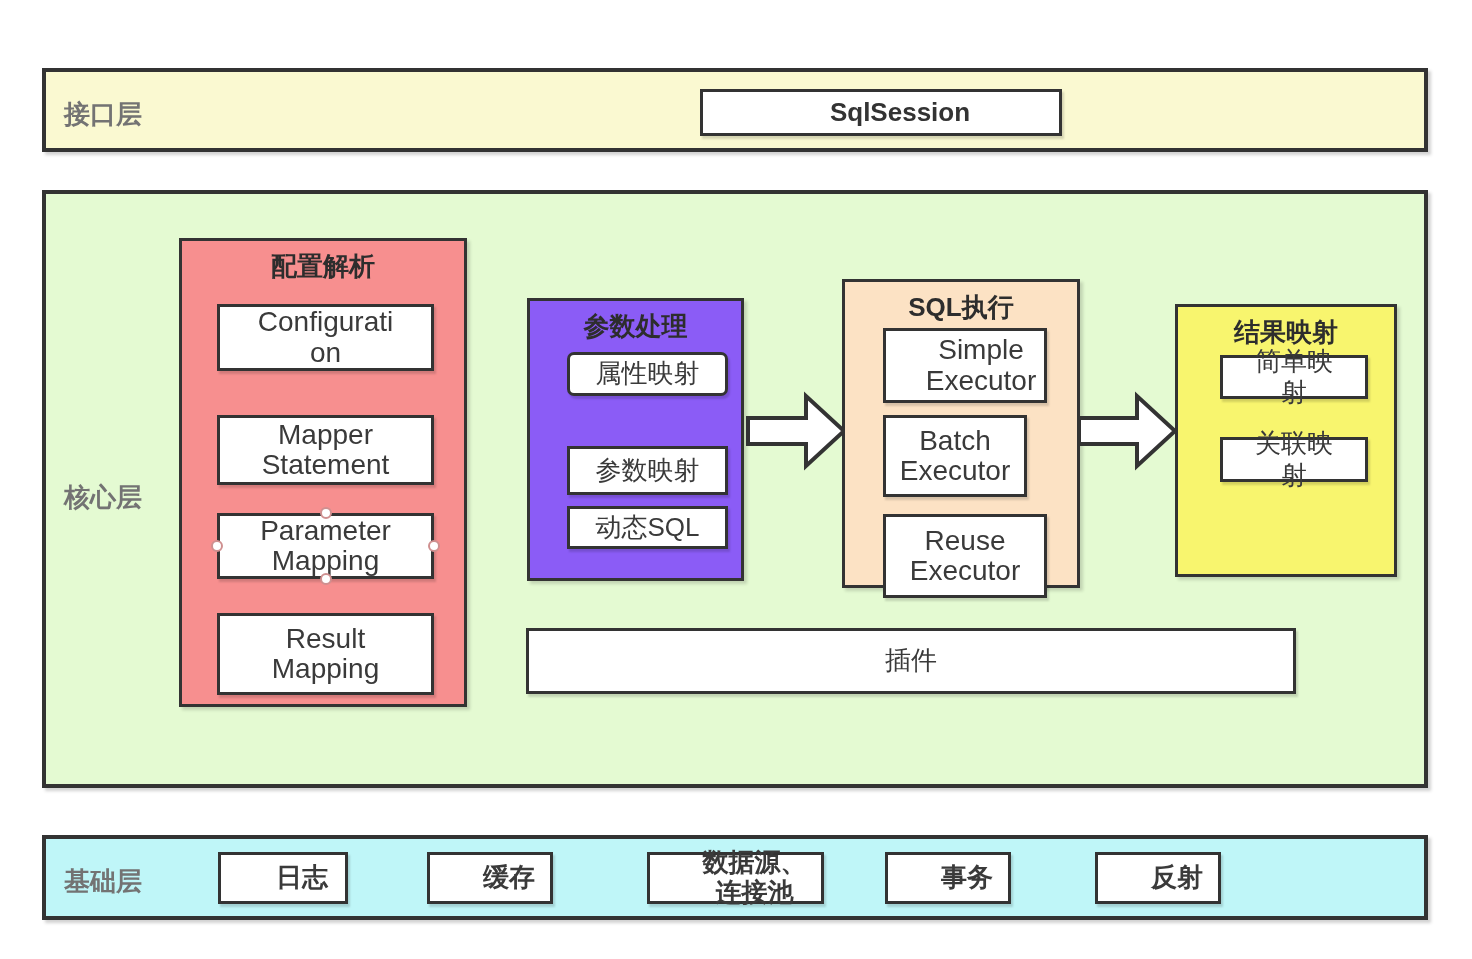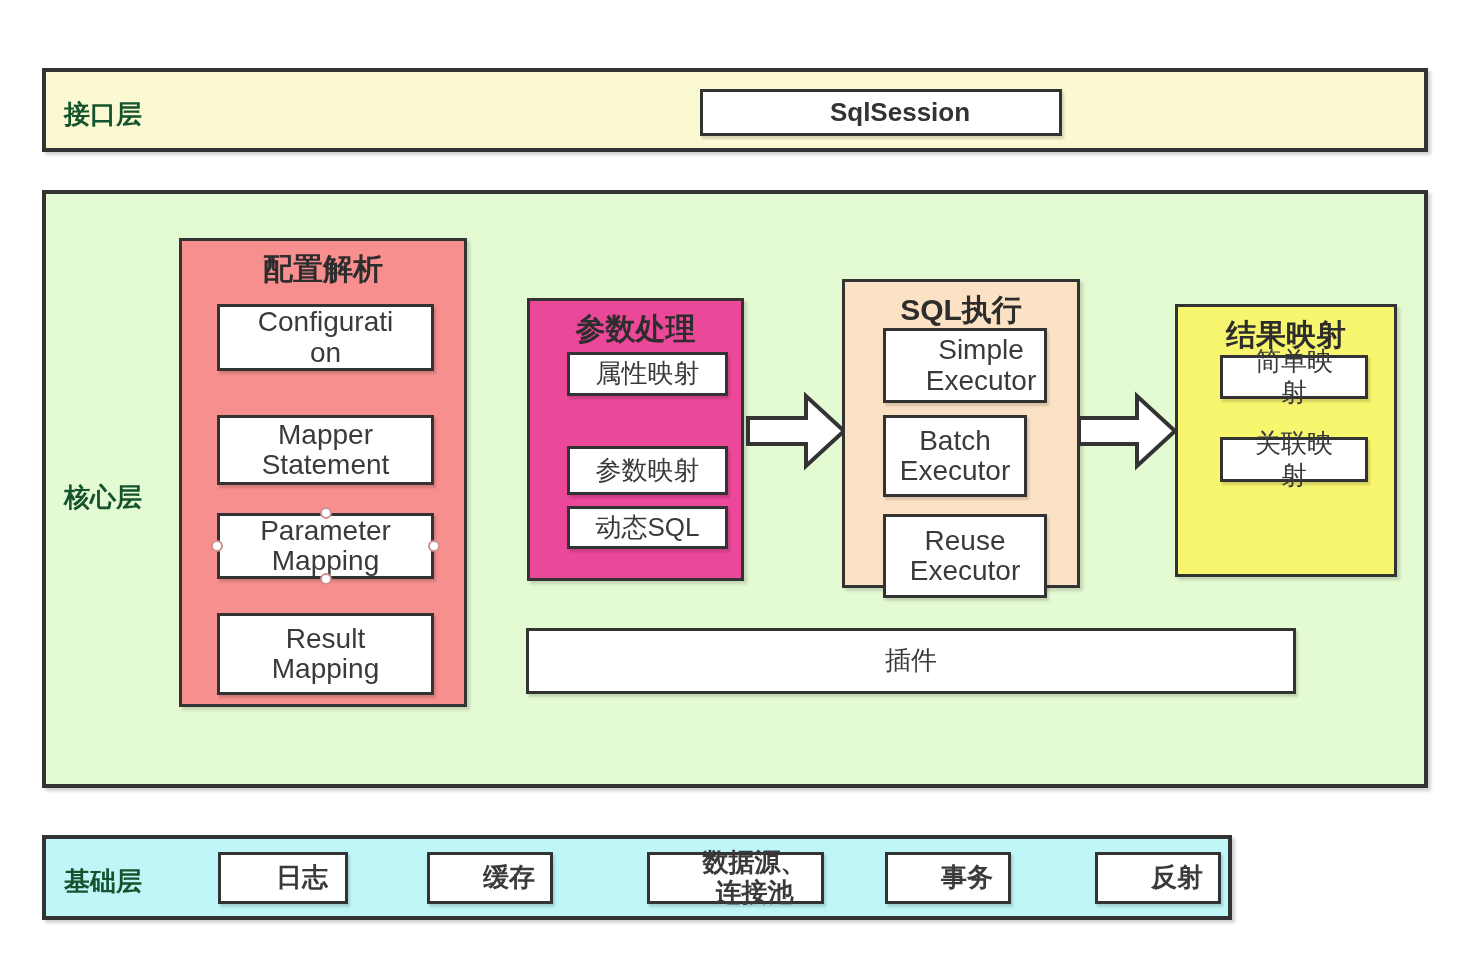--- a/index.html
+++ b/index.html
@@ -1,23 +1,23 @@
 <!DOCTYPE html>
 <html><head>
 <meta charset="utf-8">
 <style>
   * { margin:0; padding:0; box-sizing:border-box; }
   body { background:#fff; font-family:"Liberation Sans","DejaVu Sans",sans-serif; color:#333; }
   .canvas { position:relative; width:1472px; height:959px; background:#fff; overflow:hidden; }
 
   .band { position:absolute; border:4px solid #333; box-shadow:3px 3px 3px rgba(0,0,0,0.18); }
-  .band-label { position:absolute; left:18px; font-size:26px; font-weight:bold; color:#14532d; white-space:nowrap; }
+  .band-label { position:absolute; left:18px; font-size:26px; font-weight:bold; color:#737373; white-space:nowrap; }
 
   .group { position:absolute; border:3px solid #333; box-shadow:3px 3px 3px rgba(0,0,0,0.15); }
-  .group-title { position:absolute; top:8px; left:0; width:100%; text-align:center; font-size:30px; font-weight:bold; color:#2d2d2d; }
+  .group-title { position:absolute; top:8px; left:0; width:100%; text-align:center; font-size:26px; font-weight:bold; color:#2d2d2d; }
 
   .shape { position:absolute; background:#fff; border:3px solid #333; display:flex; align-items:center; justify-content:center; text-align:center; box-shadow:2px 3px 2px rgba(0,0,0,0.15); }
   .preline { white-space:pre-line; }
   .en { font-size:28px; line-height:1.08; color:#3a3a3a; }
   .cn { font-size:26px; line-height:1.2; color:#3a3a3a; }
   .overflow-text { overflow:visible; }
   .bold { font-weight:bold;padding-left:38px; }
 
   .handle { position:absolute; width:12px; height:12px; background:#fff; border:2px solid #cf9090; border-radius:50%; z-index:5; }
   .handle-top    { left:50%; top:-9px;  transform:translateX(-50%); }
@@ -52,23 +52,23 @@
 Mapping
         <span class="handle handle-top"></span>
         <span class="handle handle-bottom"></span>
         <span class="handle handle-left"></span>
         <span class="handle handle-right"></span>
       </div>
       <div class="shape en preline" style="left:35px; top:372px; width:217px; height:82px;">Result
 Mapping</div>
     </div>
 
-    <div class="group" style="left:481px; top:104px; width:217px; height:283px; background:#ec4899;">
+    <div class="group" style="left:481px; top:104px; width:217px; height:283px; background:#8b5cf6;">
       <div class="group-title">参数处理</div>
-      <div class="shape cn" style="left:37px; top:51px; width:161px; height:44px;">属性映射</div>
+      <div class="shape cn" style="left:37px; top:51px; width:161px; height:44px;border-radius:7px;">属性映射</div>
       <div class="shape cn" style="left:37px; top:128px; width:161px; height:49px;margin-top:17px;">参数映射</div>
       <div class="shape cn" style="left:37px; top:205px; width:161px; height:43px;">动态SQL</div>
     </div>
 
     <svg class="arrow" style="left:700px; top:197px;" width="102" height="80" viewBox="0 0 102 80">
       <polygon points="2,27 60,27 60,5 98,40 60,75 60,53 2,53" fill="#ffffff" stroke="#333333" stroke-width="4" stroke-linejoin="miter"></polygon>
     </svg>
 
     <div class="group" style="left:796px; top:85px; width:238px; height:309px; background:#FCE2C4;">
       <div class="group-title">SQL执行</div>
@@ -88,21 +88,21 @@
       <div class="group-title">结果映射</div>
       <div class="shape cn preline overflow-text" style="left:42px; top:48px; width:148px; height:44px;">简单映
 射</div>
       <div class="shape cn preline overflow-text" style="left:42px; top:130px; width:148px; height:45px;">关联映
 射</div>
     </div>
 
     <div class="shape cn" style="left:480px; top:434px; width:770px; height:66px;">插件</div>
   </div>
 
-  <div class="band" style="left:42px; top:835px; width:1190px; height:85px; background:#BFF6F8;">
+  <div class="band" style="left:42px; top:835px; width:1386px; height:85px; background:#BFF6F8;">
     <div class="band-label" style="top:25px;">基础层</div>
     <div class="shape cn bold" style="left:172px; top:13px; width:130px; height:52px;">日志</div>
     <div class="shape cn bold" style="left:381px; top:13px; width:126px; height:52px;">缓存</div>
     <div class="shape cn bold preline overflow-text" style="left:601px; top:13px; width:177px; height:52px; line-height:1.15;">数据源、
 连接池</div>
     <div class="shape cn bold" style="left:839px; top:13px; width:126px; height:52px;">事务</div>
     <div class="shape cn bold" style="left:1049px; top:13px; width:126px; height:52px;">反射</div>
   </div>
 
 </div>

